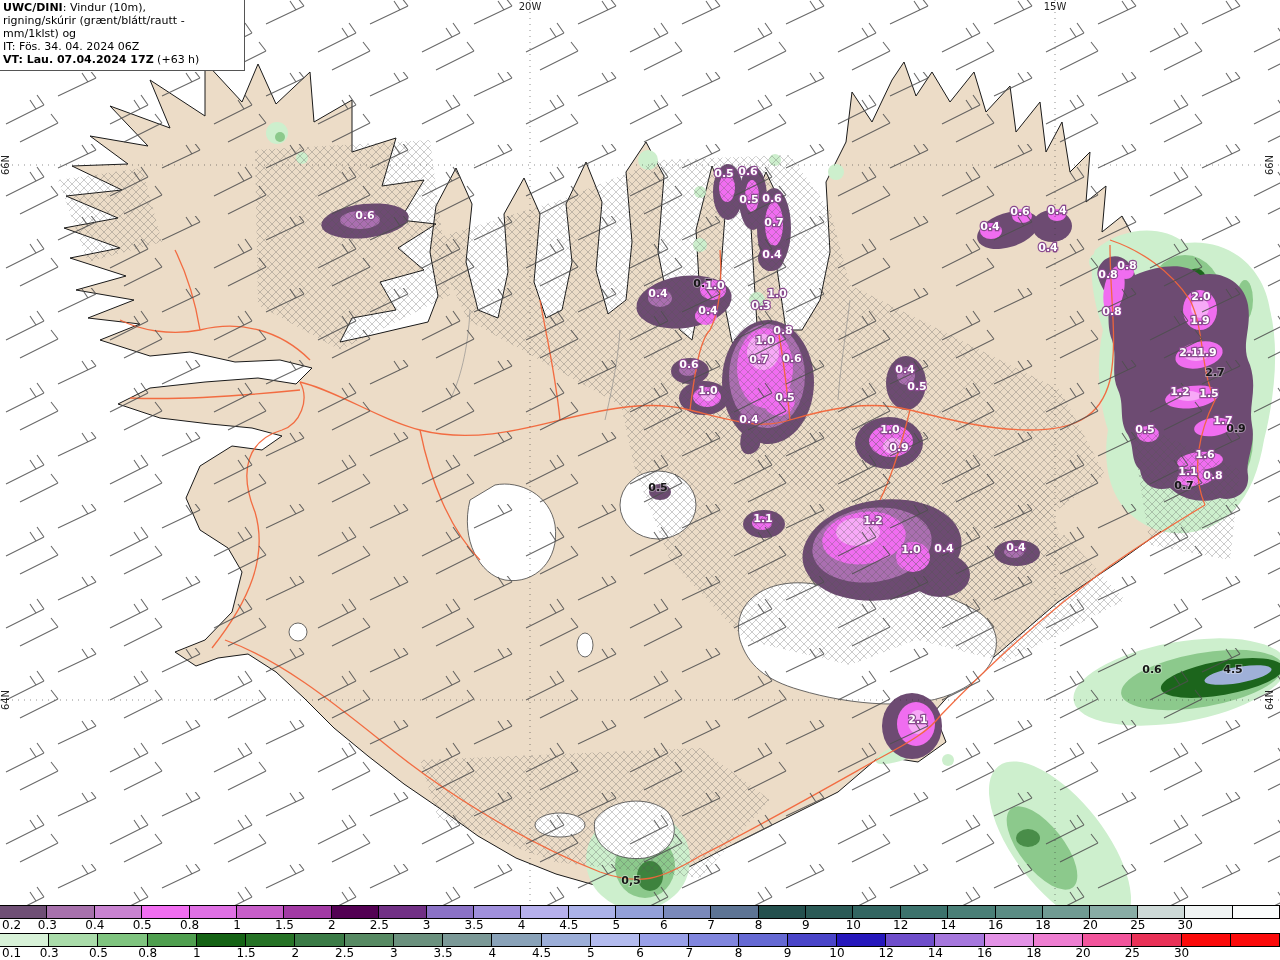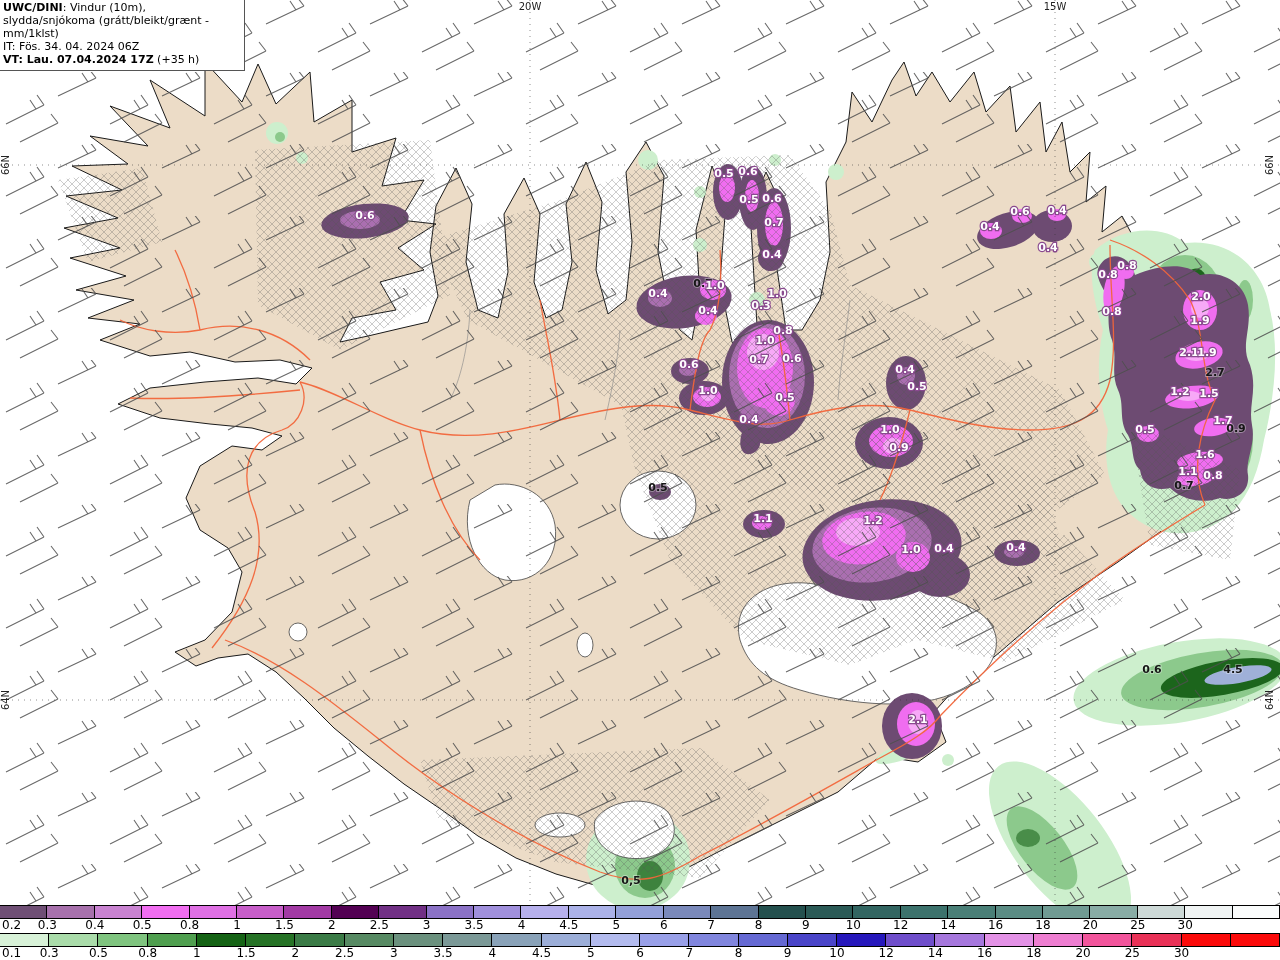--- a/index.html
+++ b/index.html
@@ -297,23 +297,23 @@
         <text x="658" y="491" class="plabel dark">0.5</text>
         <text x="918" y="723" class="plabel light">2.1</text>
         <text x="631" y="884" class="plabel dark">0,5</text>
         <text x="1152" y="673" class="plabel dark">0.6</text>
         <text x="1233" y="673" class="plabel dark">4.5</text>
       </g>
   </svg>
 
   <div class="titlebox">
     <div><b>UWC/DINI</b><span>: Vindur (10m),</span></div>
-    <div>slydda/snjókoma (grátt/bleikt/grænt - mm/1klst)</div>
+    <div>rigning/skúrir (grænt/blátt/rautt - mm/1klst) og</div>
     <div>IT: Fös. 34. 04. 2024 06Z</div>
-    <div><b>VT: Lau. 07.04.2024 17Z</b><span> (+35 h)</span></div>
+    <div><b>VT: Lau. 07.04.2024 17Z</b><span> (+63 h)</span></div>
   </div>
 
   <div class="bars">
     <div class="bar">
       <div class="bar-row">
           <div class="bar-seg" style="background: rgb(111, 79, 117);"></div>
           <div class="bar-seg" style="background: rgb(167, 113, 172);"></div>
           <div class="bar-seg" style="background: rgb(201, 131, 209);"></div>
           <div class="bar-seg" style="background: rgb(241, 110, 241);"></div>
           <div class="bar-seg" style="background: rgb(223, 112, 228);"></div>

